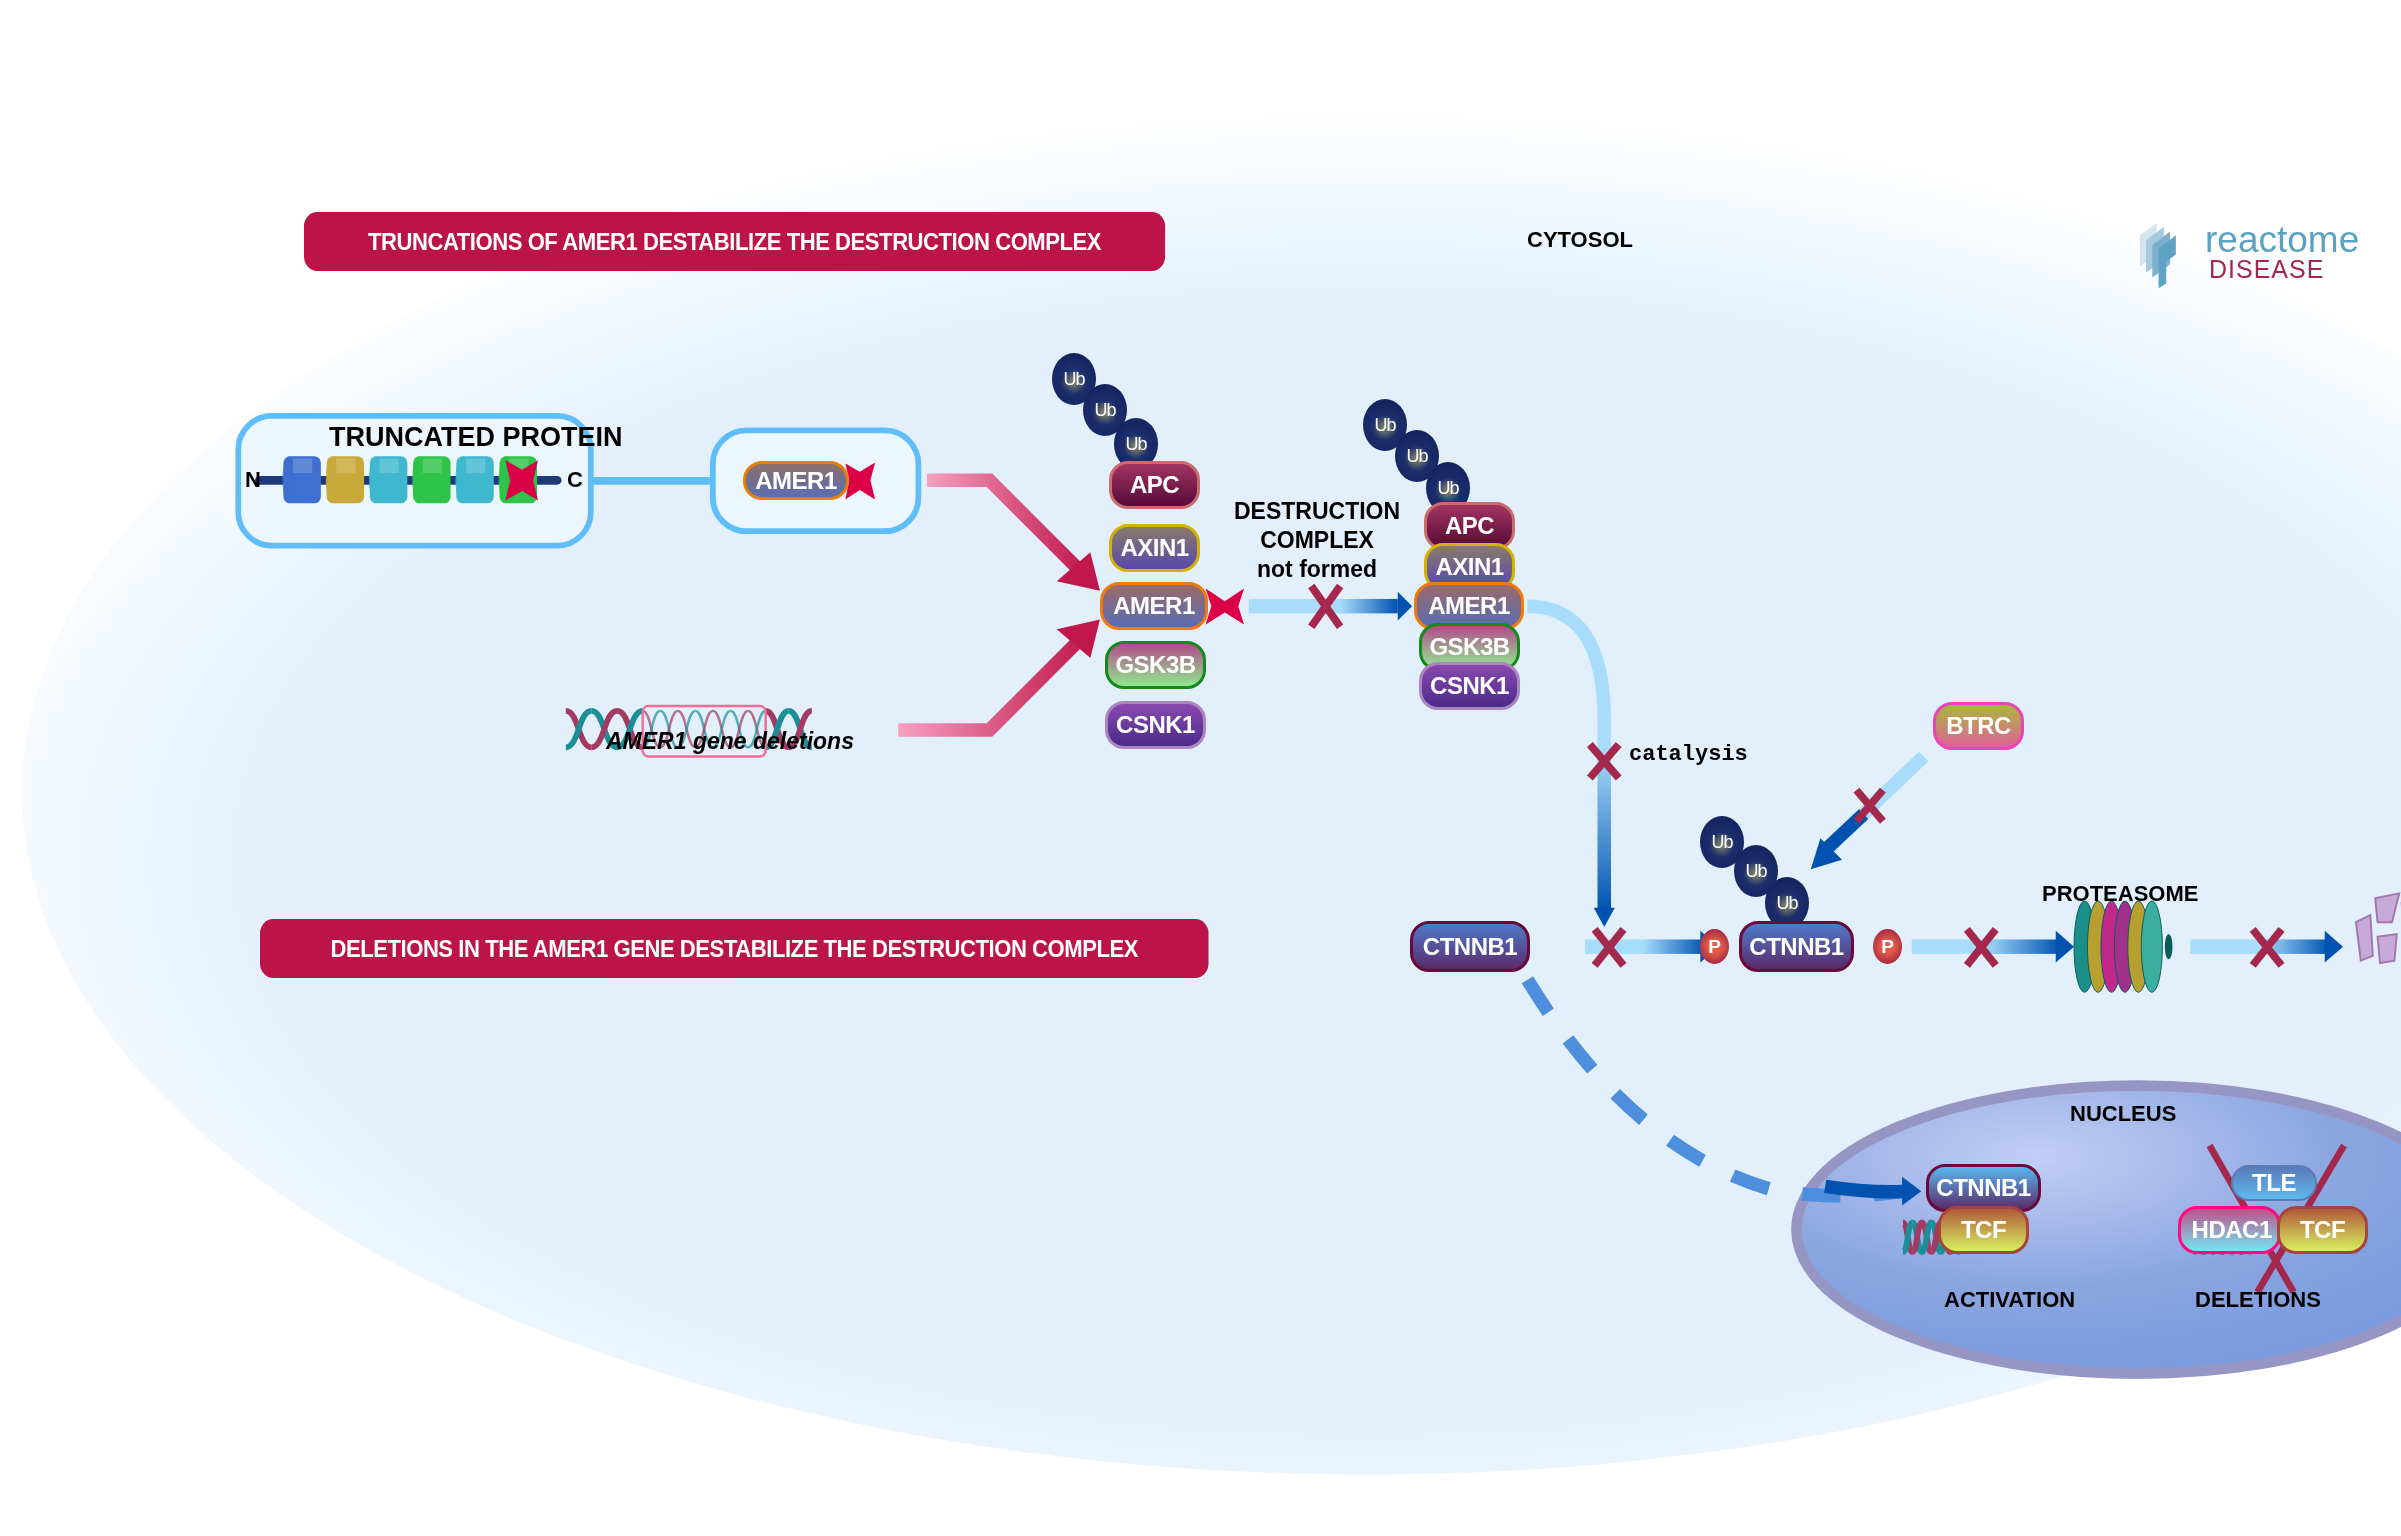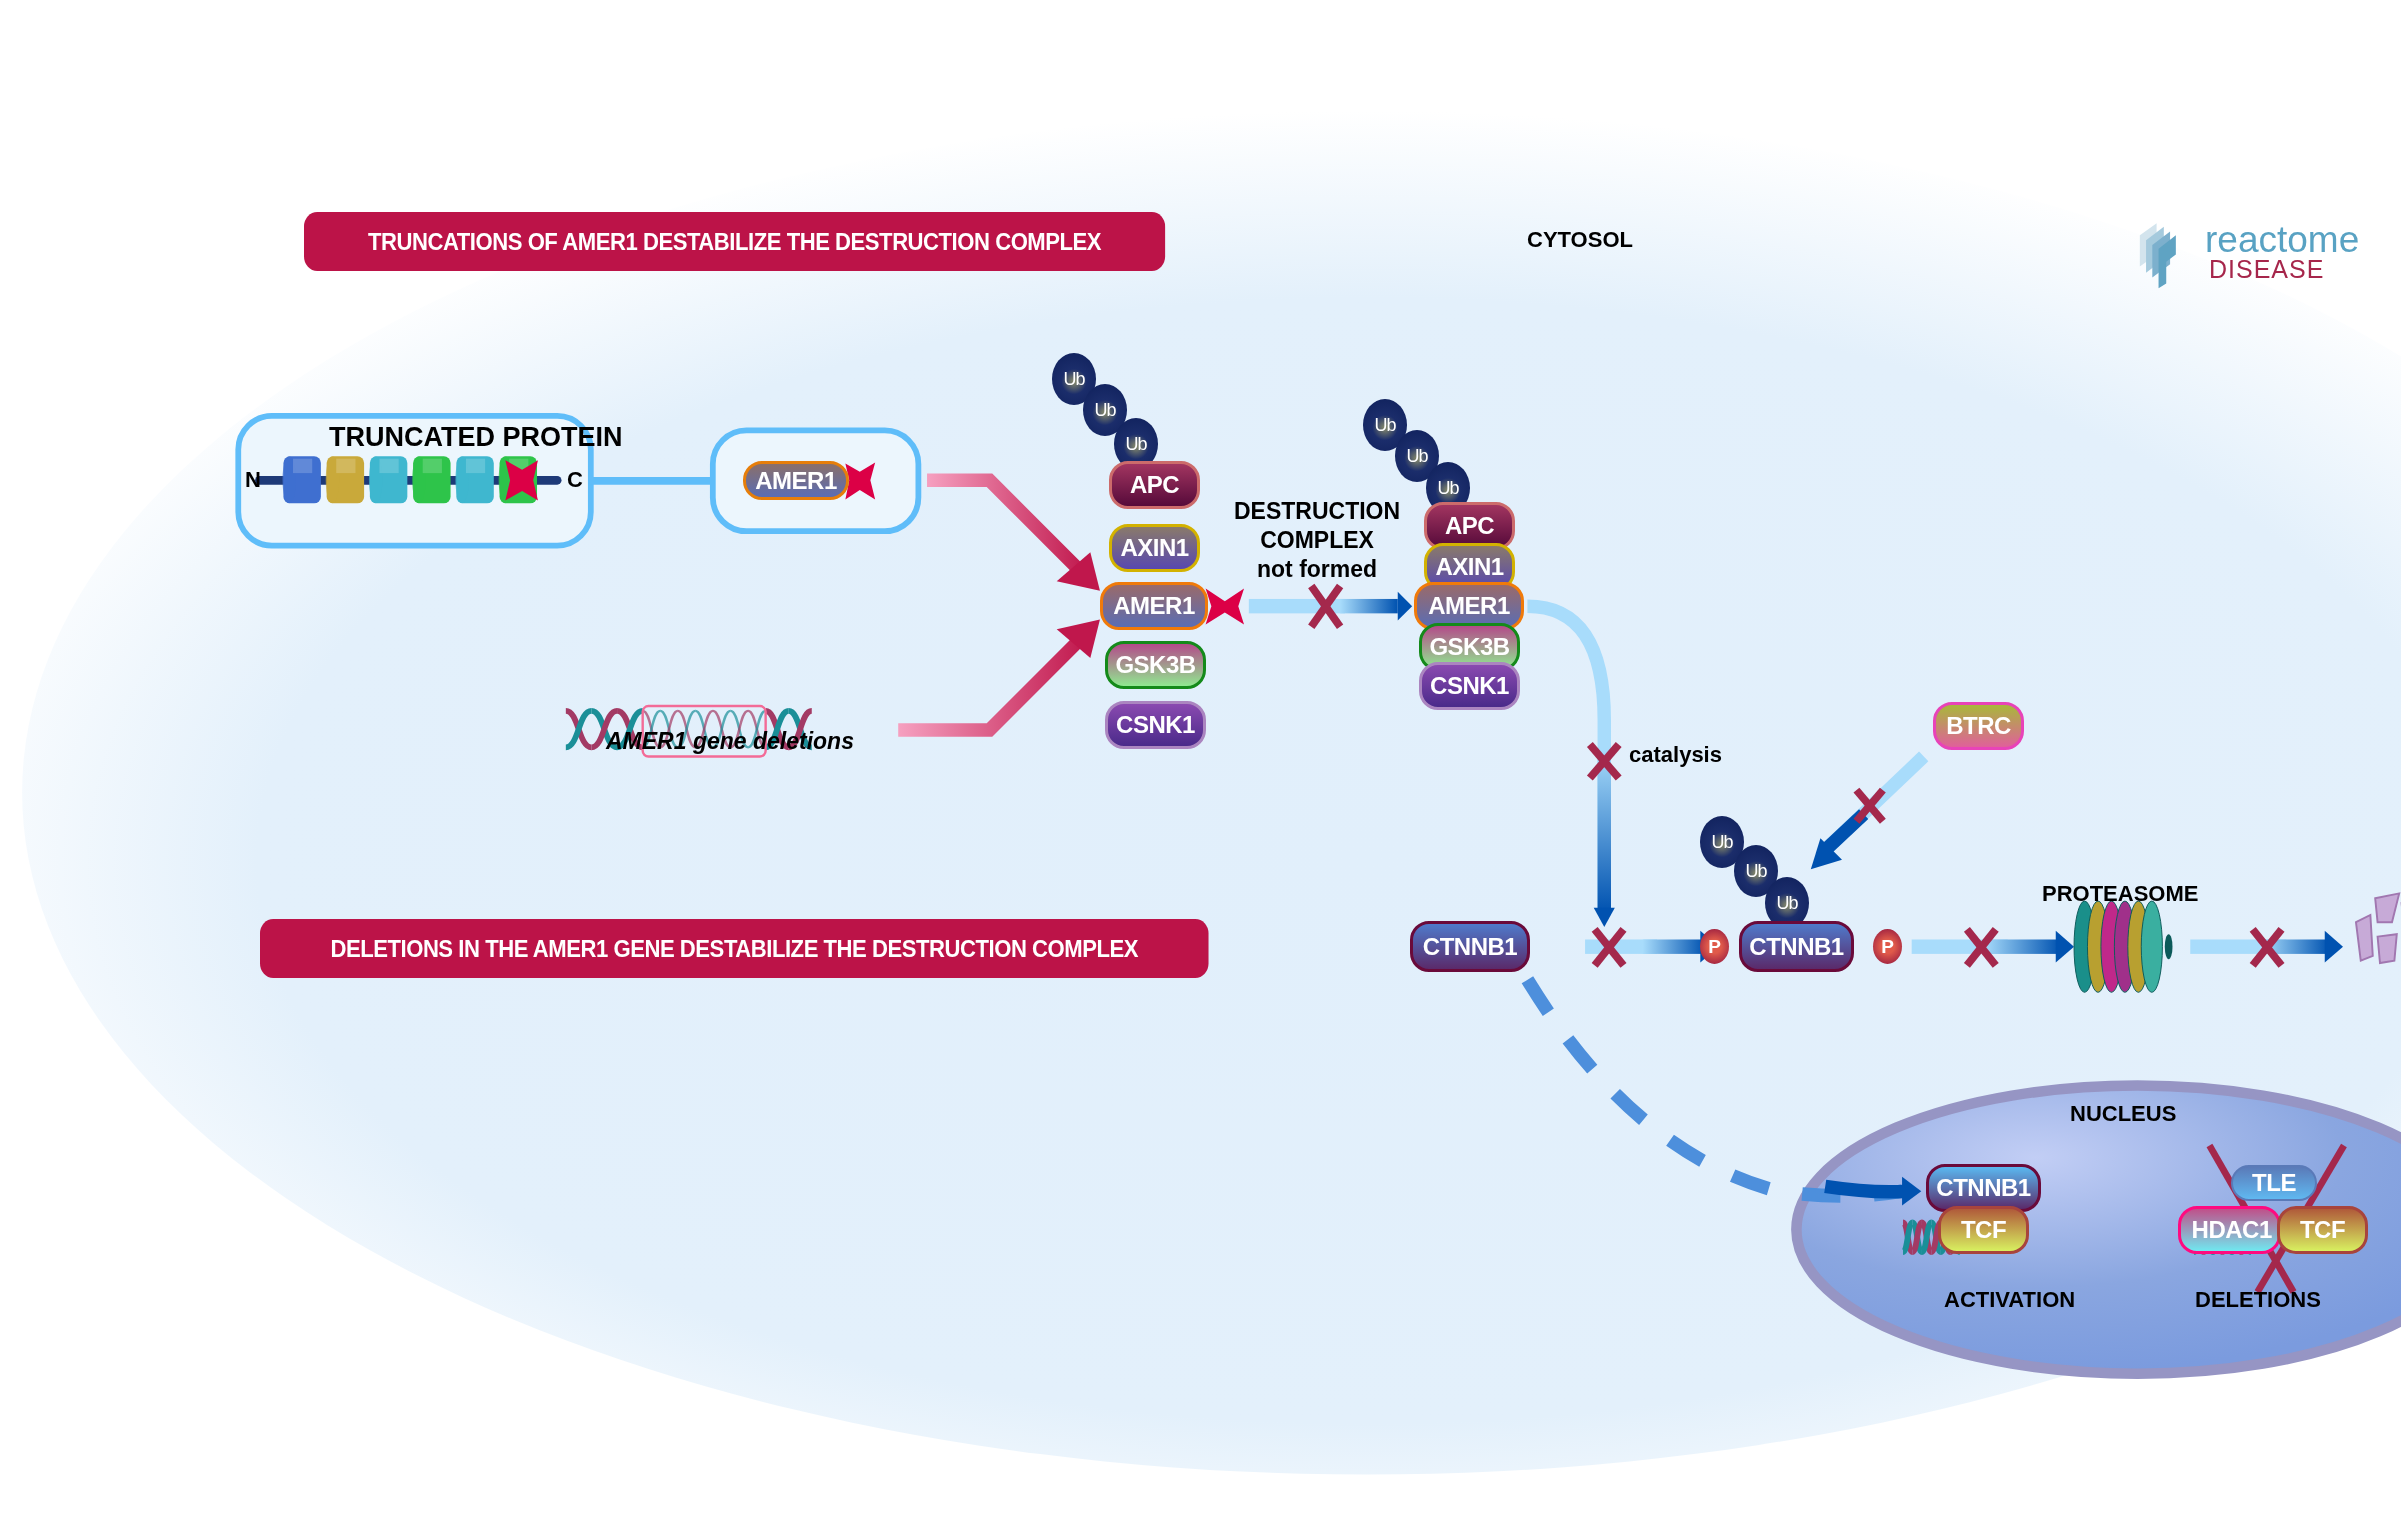--- a/index.html
+++ b/index.html
@@ -280,21 +280,21 @@
     <div class="ub" style="left: 1363px; top: 399px;">Ub</div>
     <div class="ub" style="left: 1395px; top: 430px;">Ub</div>
     <div class="ub" style="left: 1426px; top: 462px;">Ub</div>
   </div>
 <div class="prot" style="left:1424px;top:502px;width:91px;height:48px;background:linear-gradient(#a23560,#560a3a);border:3.4px solid #cc6b6b;">APC</div>
 <div class="prot" style="left:1424px;top:543px;width:91px;height:48px;background:linear-gradient(#8a7a6a,#5848b0);border:3.4px solid #d3b200;">AXIN1</div>
 <div class="prot" style="left:1414px;top:582px;width:110px;height:48px;background:linear-gradient(#9a6a6a,#5a6db4);border:3.4px solid #f07a0a;">AMER1</div>
 <div class="prot" style="left:1419px;top:623px;width:101px;height:48px;background:linear-gradient(#b44a8a,#90e890);border:3.4px solid #148a1a;">GSK3B</div>
 <div class="prot" style="left:1419px;top:662px;width:101px;height:48px;background:linear-gradient(#8a4ab0,#4a2a8a);border:3.4px solid #ab85c0;">CSNK1</div>
 
-<div class="lbl" style="left:1629px;top:742px;font-size:22px;">catalysis</div>
+<div class="lbl" style="left:1629px;top:742px;font-size:22px;font-family:Liberation Mono, monospace;">catalysis</div>
 
 <div class="prot" style="left:1933px;top:702px;width:91px;height:48px;background:linear-gradient(#a8b83a,#e0609a);border:3.4px solid #e843b8;">BTRC</div>
 
 <div class="prot" style="left:1410px;top:921px;width:120px;height:51px;background:linear-gradient(#4f7acb,#5a2a6a);border:3.8px solid #6a0a3a;">CTNNB1</div>
 
 <div id="pUb">
     <div class="ub" style="left: 1700px; top: 816px;">Ub</div>
     <div class="ub" style="left: 1734px; top: 845px;">Ub</div>
     <div class="ub" style="left: 1765px; top: 877px;">Ub</div>
   </div>

